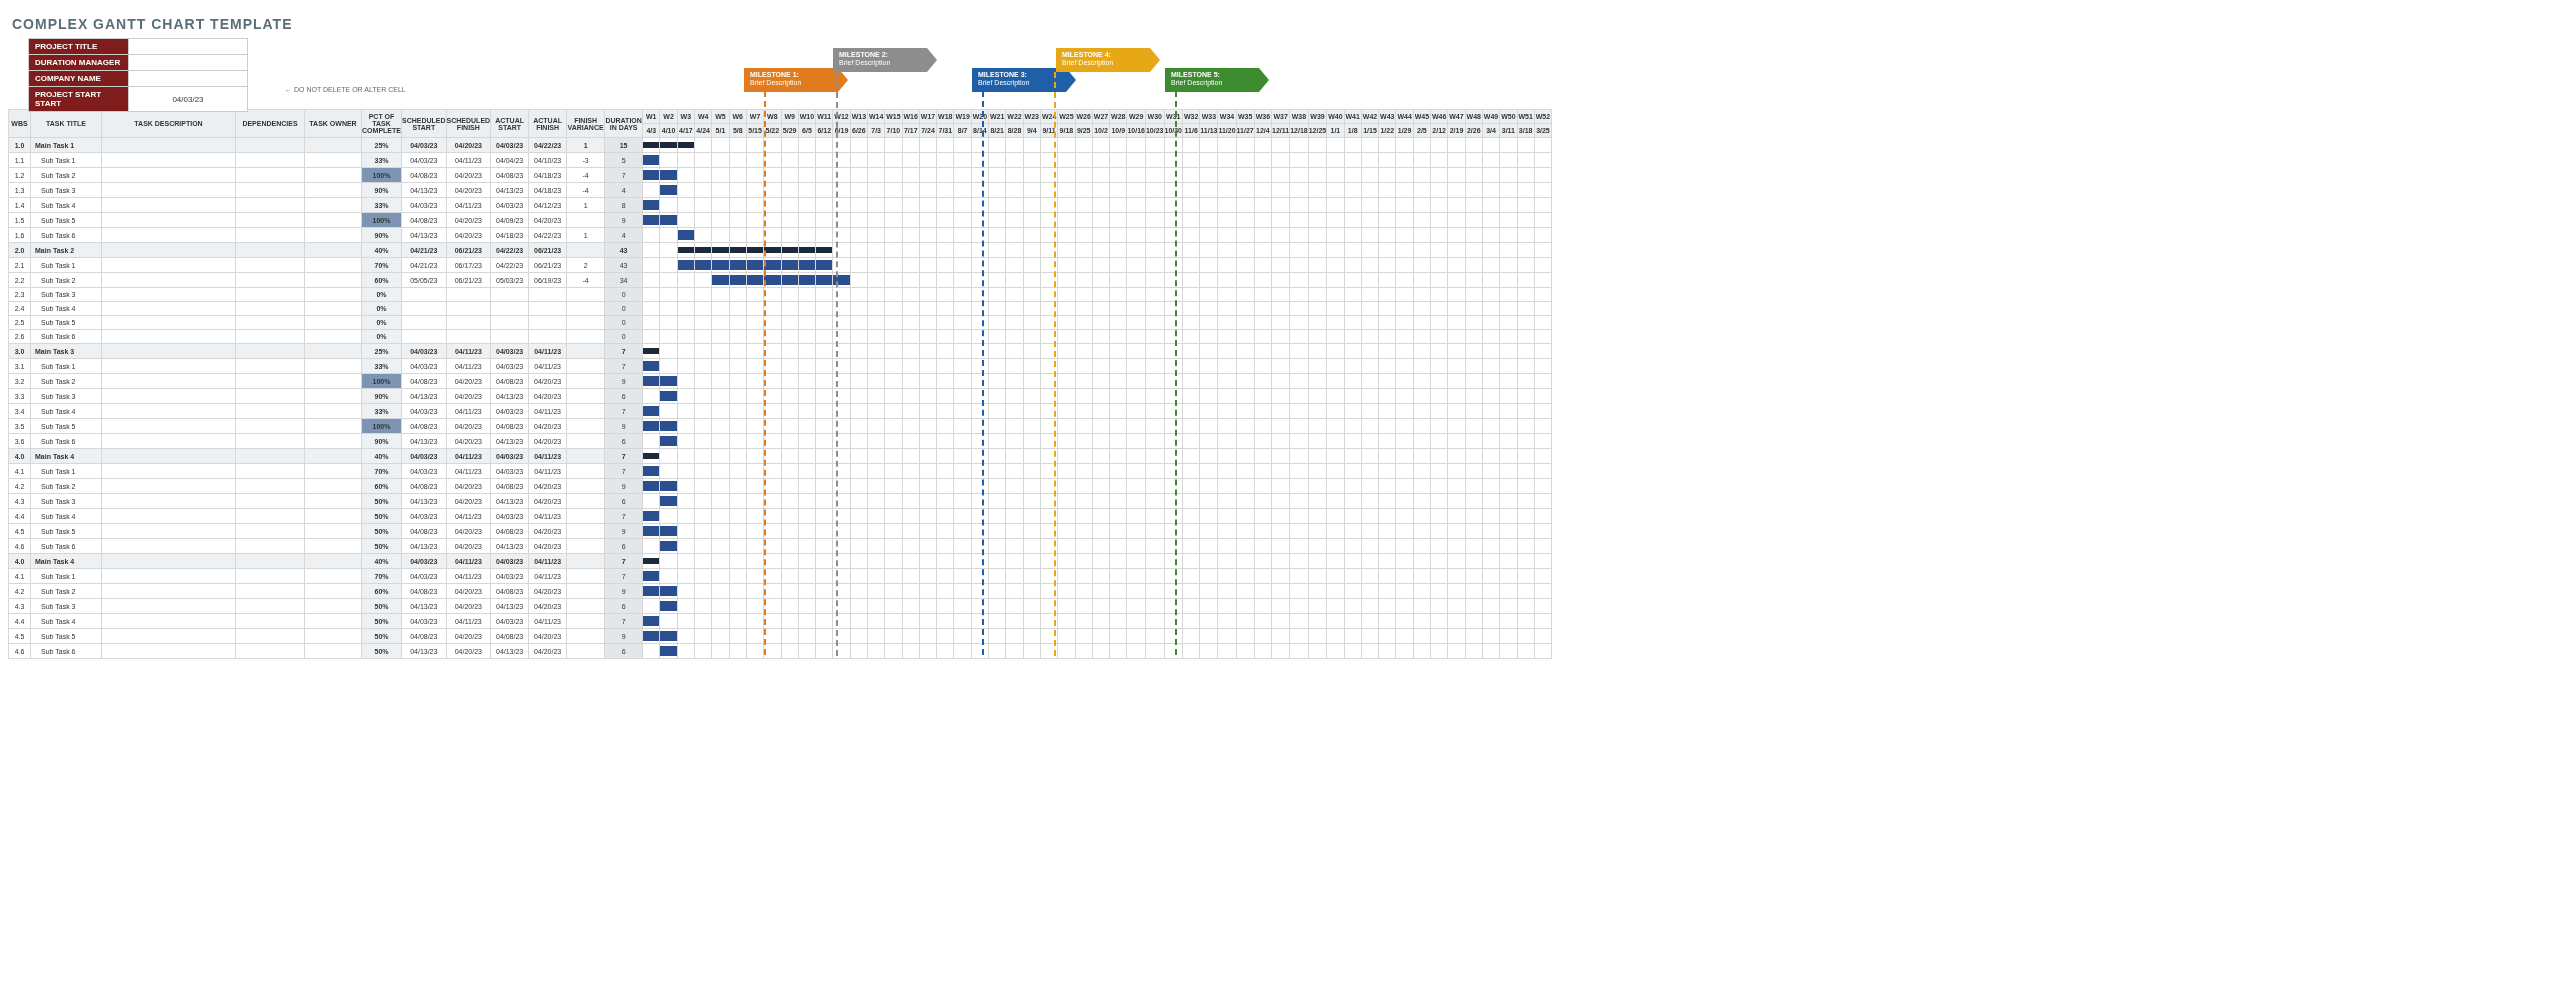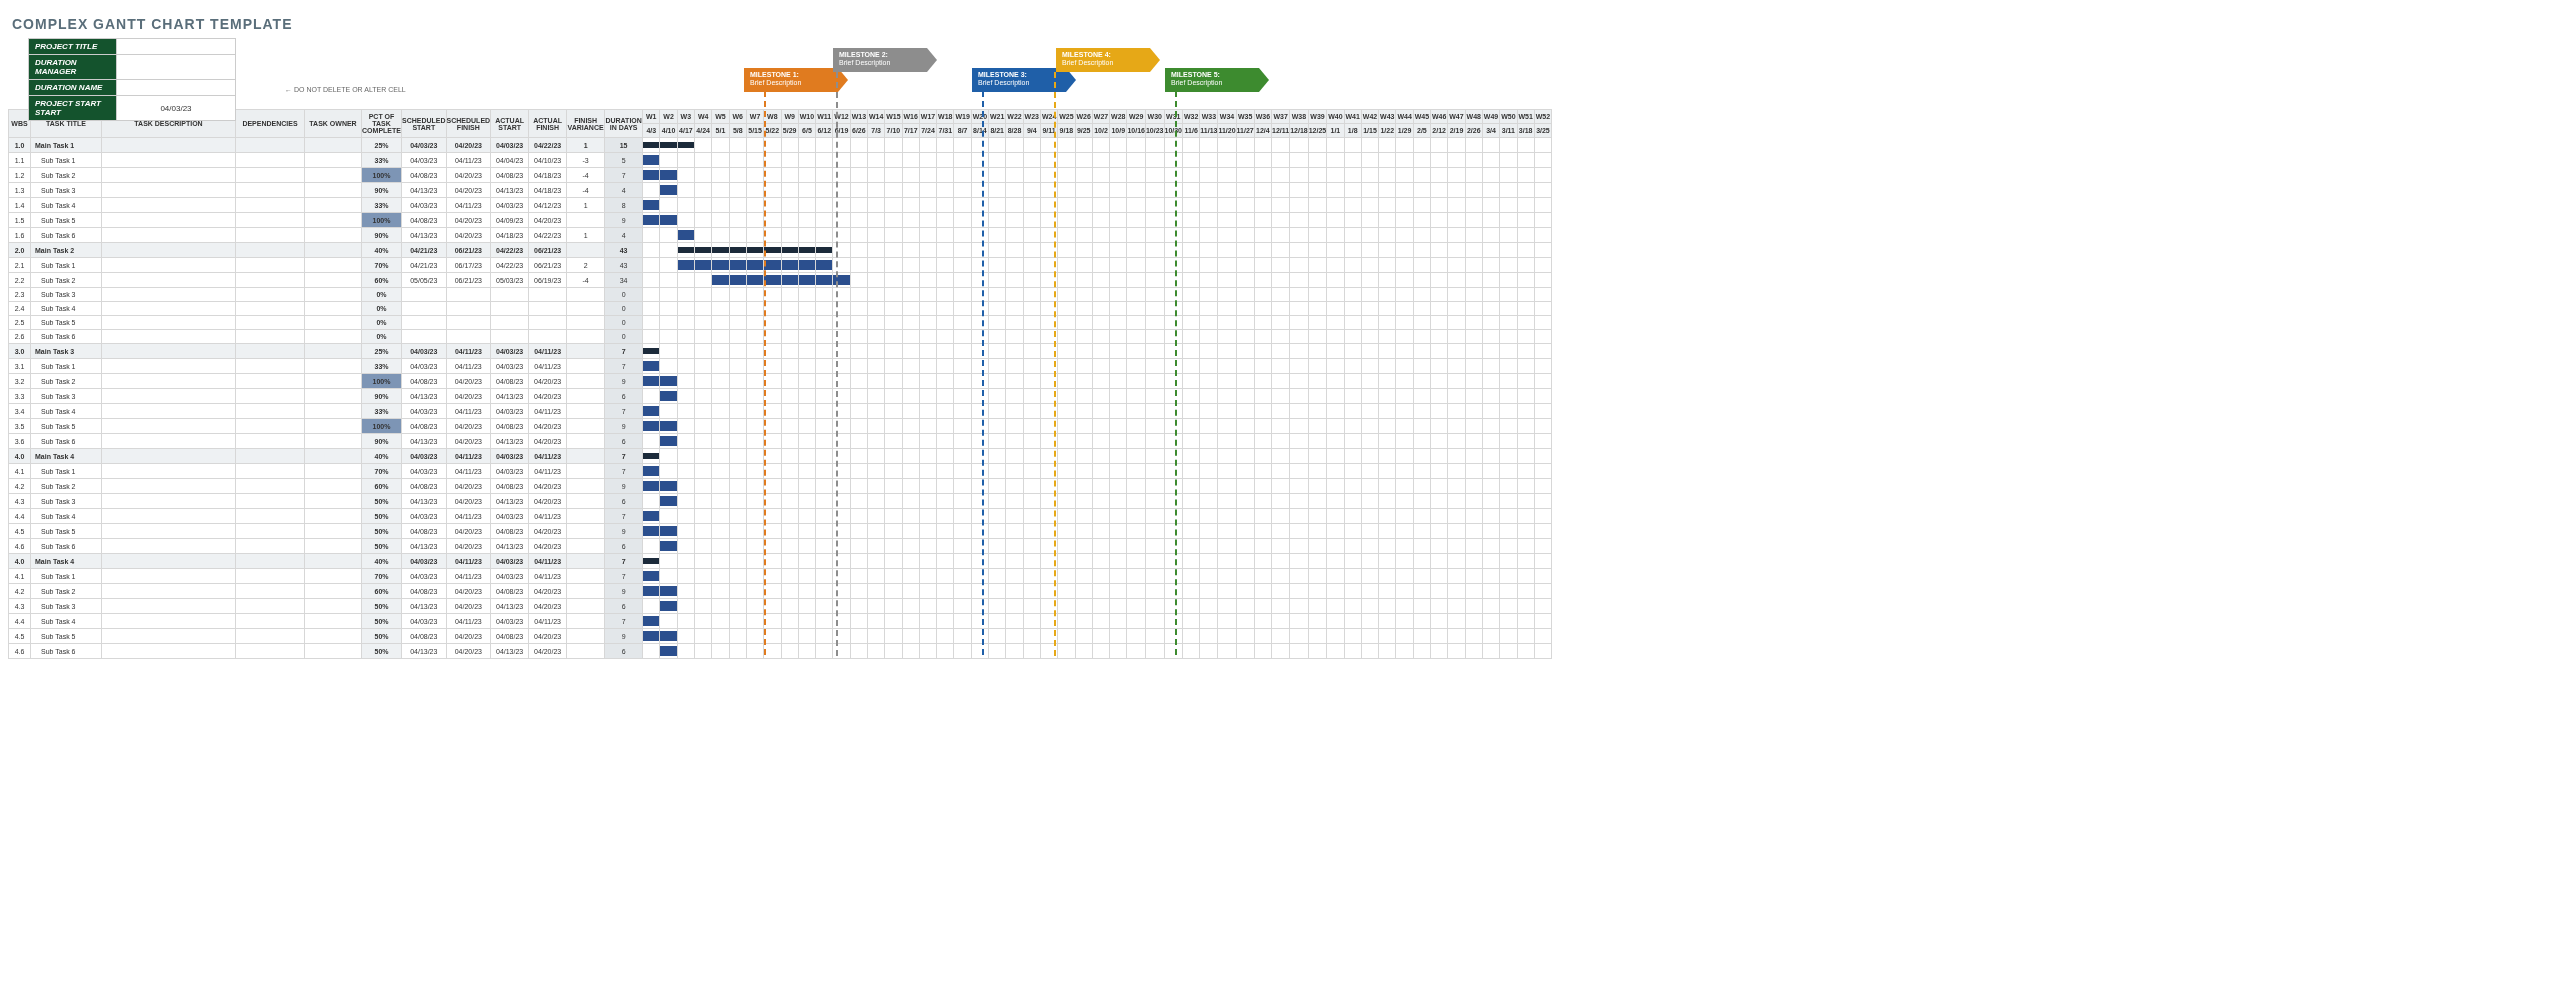--- a/index.html
+++ b/index.html
@@ -24,23 +24,22 @@
     margin-bottom: 0px;
   }
   .info-tbl {
     border-collapse: collapse;
     position: absolute;
     left: 20px;
     top: 0;
   }
   .info-tbl td { border: 1px solid #ccc; padding: 3px 6px; font-size: 8px; }
   .info-tbl .lbl {
-    background: #14532d; color: #fff; font-weight: bold;
-    width: 88px;
-    font-style: italic;
+    background: #7f1d1d; color: #fff; font-weight: bold;
+    width: 100px;
   }
   .info-tbl .val { background: #fff; width: 119px; text-align: center; }
   .note {
     position: absolute;
     left: 277px; top: 48px;
     font-size: 7px; color: #666; line-height: 1.1;
   }
   .note::before { content: "← "; }
   .milestones {
     position: absolute;
@@ -122,21 +121,21 @@
     <tbody id="info-body">
         <tr>
           <td class="lbl">PROJECT TITLE</td>
           <td class="val"></td>
         </tr>
         <tr>
           <td class="lbl">DURATION MANAGER</td>
           <td class="val"></td>
         </tr>
         <tr>
-          <td class="lbl">DURATION NAME</td>
+          <td class="lbl">COMPANY NAME</td>
           <td class="val"></td>
         </tr>
         <tr>
           <td class="lbl">PROJECT START START</td>
           <td class="val">04/03/23</td>
         </tr>
       </tbody>
   </table>
   <div class="note">DO NOT DELETE OR ALTER CELL</div>
   <div class="milestones" id="ms-host">

